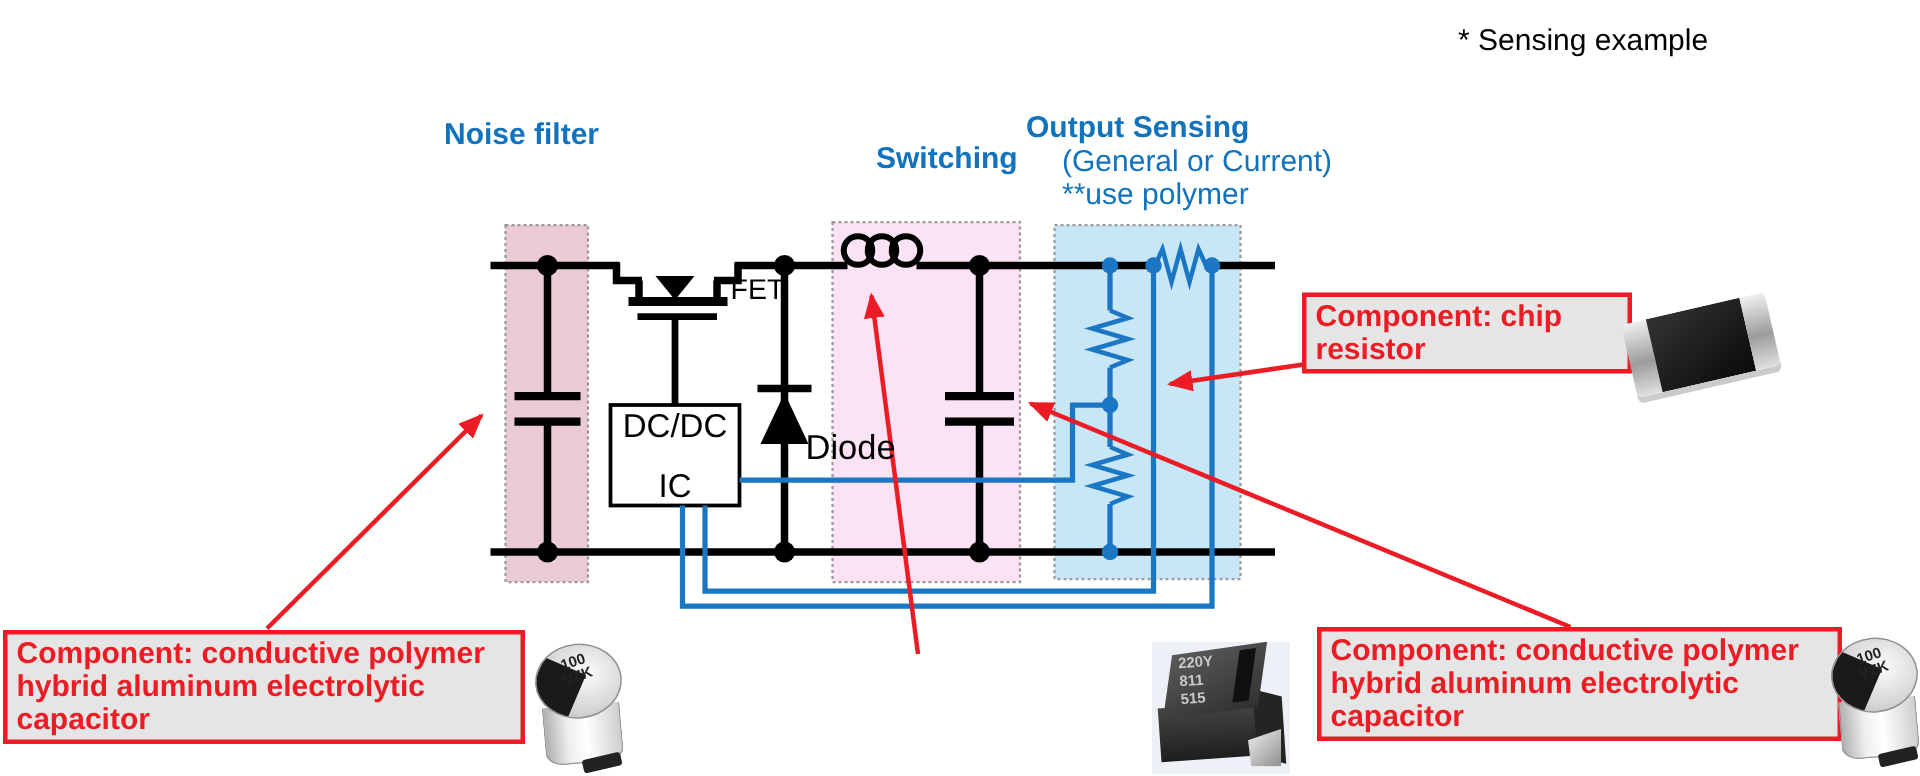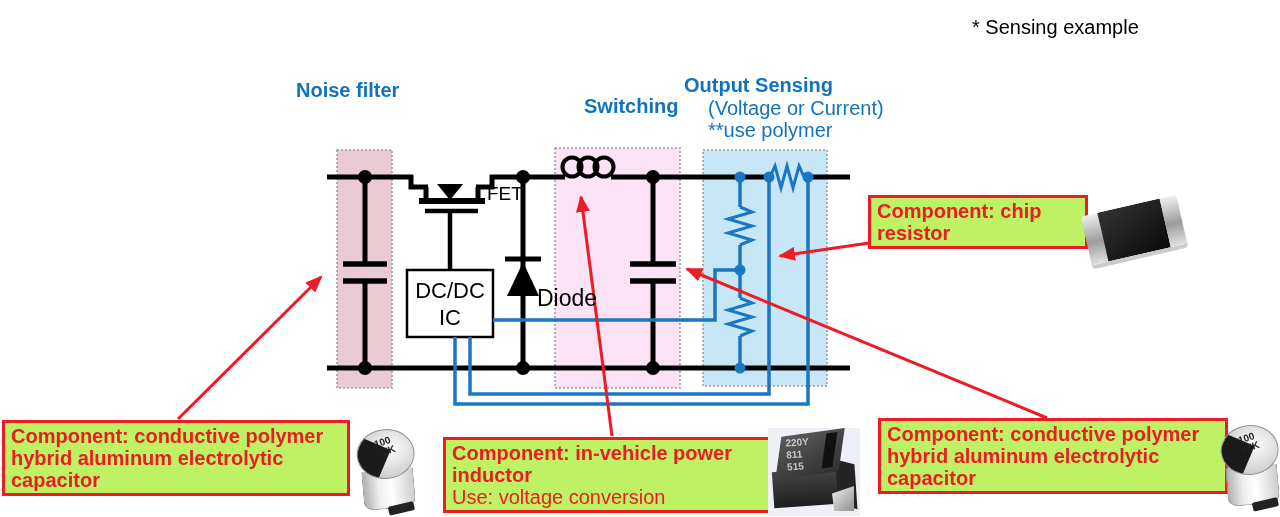--- a/index.html
+++ b/index.html
@@ -11,22 +11,22 @@
   .bluehead{color:#1173bd;font-weight:bold;font-size:20px;}
   .bluesub{color:#1173bd;font-size:20px;}
   .nf-label{left:296px;top:79px;}
   .sw-label{left:564px;top:95px;margin-left:20px;}
   .os-title{left:684px;top:74px;}
   .os-sub{left:708px;top:97px;}
   .os-note{left:708px;top:119px;}
   .fet-label{left:487px;top:183px;font-size:19px;color:#000;}
   .diode-label{left:537px;top:285px;font-size:23px;color:#000;}
   .ic-text{left:407px;top:270px;width:86px;height:67px;display:flex;flex-direction:column;
-           align-items:center;justify-content:center;font-size:22px;line-height:27px;color:#000;}
-  .callout{background:#bef264;border:3px solid #ec1c24;color:#ec1c24;font-size:20px;
+           align-items:center;justify-content:space-between;font-size:22px;line-height:27px;color:#000;}
+  .callout{background:#e5e5e5;border:3px solid #ec1c24;color:#ec1c24;font-size:20px;
            line-height:22px;padding:2px 6px;}
   .c-bold{font-weight:bold;}
   .c1{left:2px;top:420px;width:330px;}
   .c2{left:443px;top:437px;width:318px;}
   .c3{left:868px;top:195px;width:202px;}
   .c4{left:878px;top:418px;width:332px;}
 
   
   .cap-photo{width:64px;height:84px;transform:rotate(-5deg);}
   .cap1{left:355px;top:428px;}
@@ -153,35 +153,31 @@
       <line x1="612" y1="436" x2="581" y2="197" marker-end="url(#ah)"></line>
       <line x1="869" y1="243" x2="780" y2="256" marker-end="url(#ah)"></line>
       <line x1="1047" y1="418" x2="687" y2="269" marker-end="url(#ah)"></line>
     </g>
   </svg>
 
   <div class="abs note">* Sensing example</div>
   <div class="abs bluehead nf-label">Noise filter</div>
   <div class="abs bluehead sw-label">Switching</div>
   <div class="abs bluehead os-title">Output Sensing</div>
-  <div class="abs bluesub os-sub">(Voltage or Current)</div>
+  <div class="abs bluesub os-sub">(General or Current)</div>
   <div class="abs bluesub os-note">**use polymer</div>
   <div class="abs fet-label">FET</div>
   <div class="abs diode-label">Diode</div>
   <div class="abs ic-text">
     <span>DC/DC</span>
     <span>IC</span>
   </div>
 
   <div class="abs callout c1">
     <div class="c-bold">Component: conductive polymer hybrid aluminum electrolytic capacitor</div>
-  </div>
-  <div class="abs callout c2">
-    <div class="c-bold">Component: in-vehicle power inductor</div>
-    <div>Use: voltage conversion</div>
   </div>
   <div class="abs callout c3">
     <div class="c-bold">Component: chip resistor</div>
   </div>
   <div class="abs callout c4">
     <div class="c-bold">Component: conductive polymer hybrid aluminum electrolytic capacitor</div>
   </div>
 
   <div class="abs cap-photo cap1">
     <div class="cap-body"></div>

